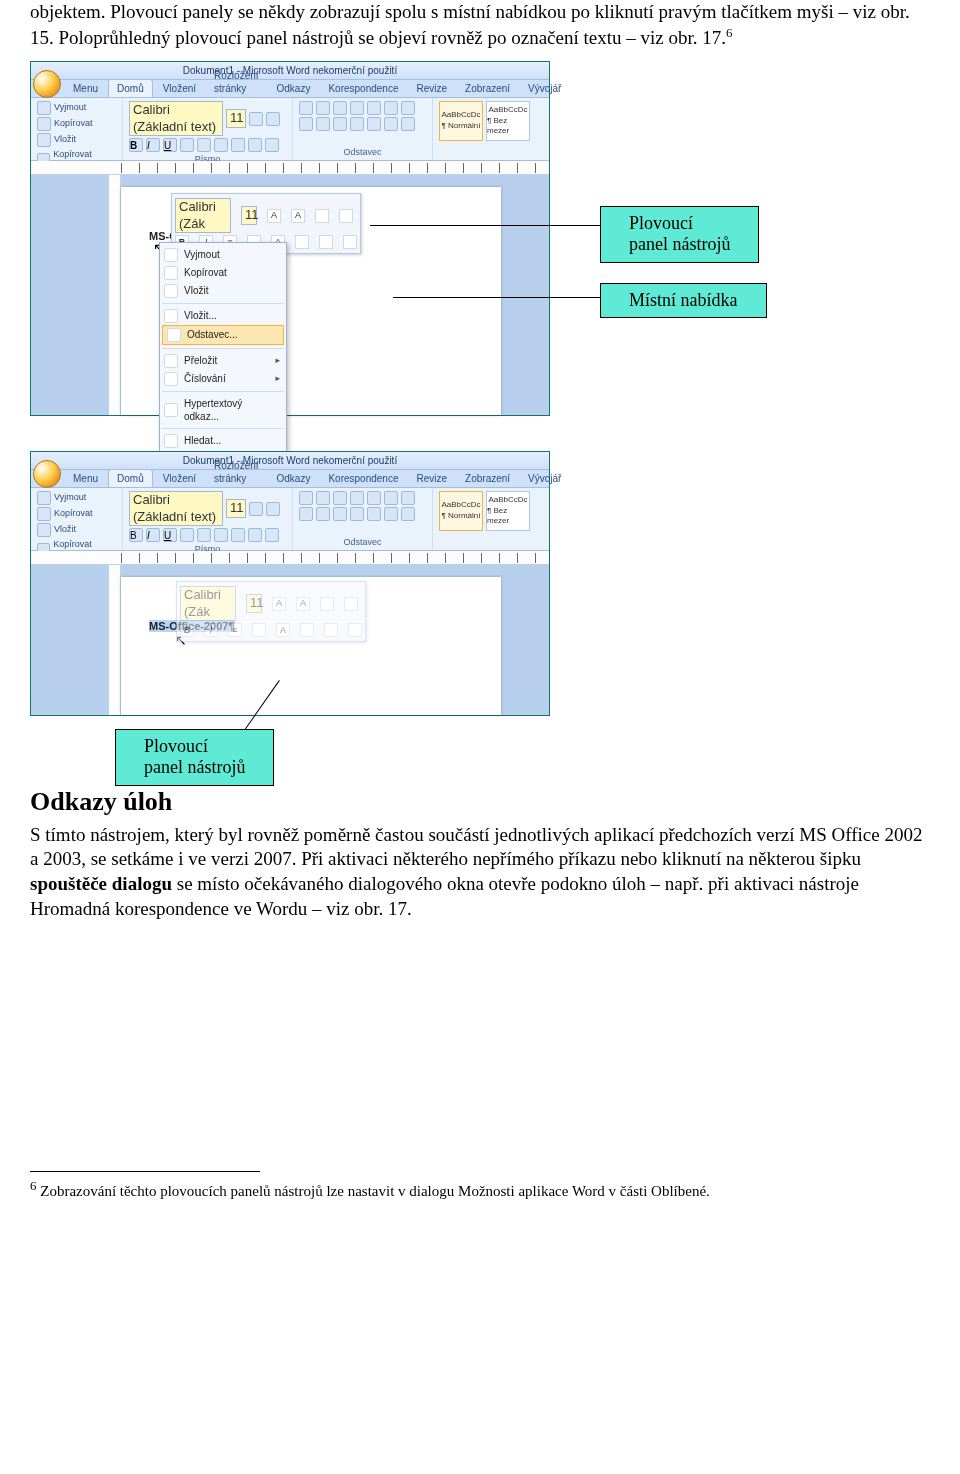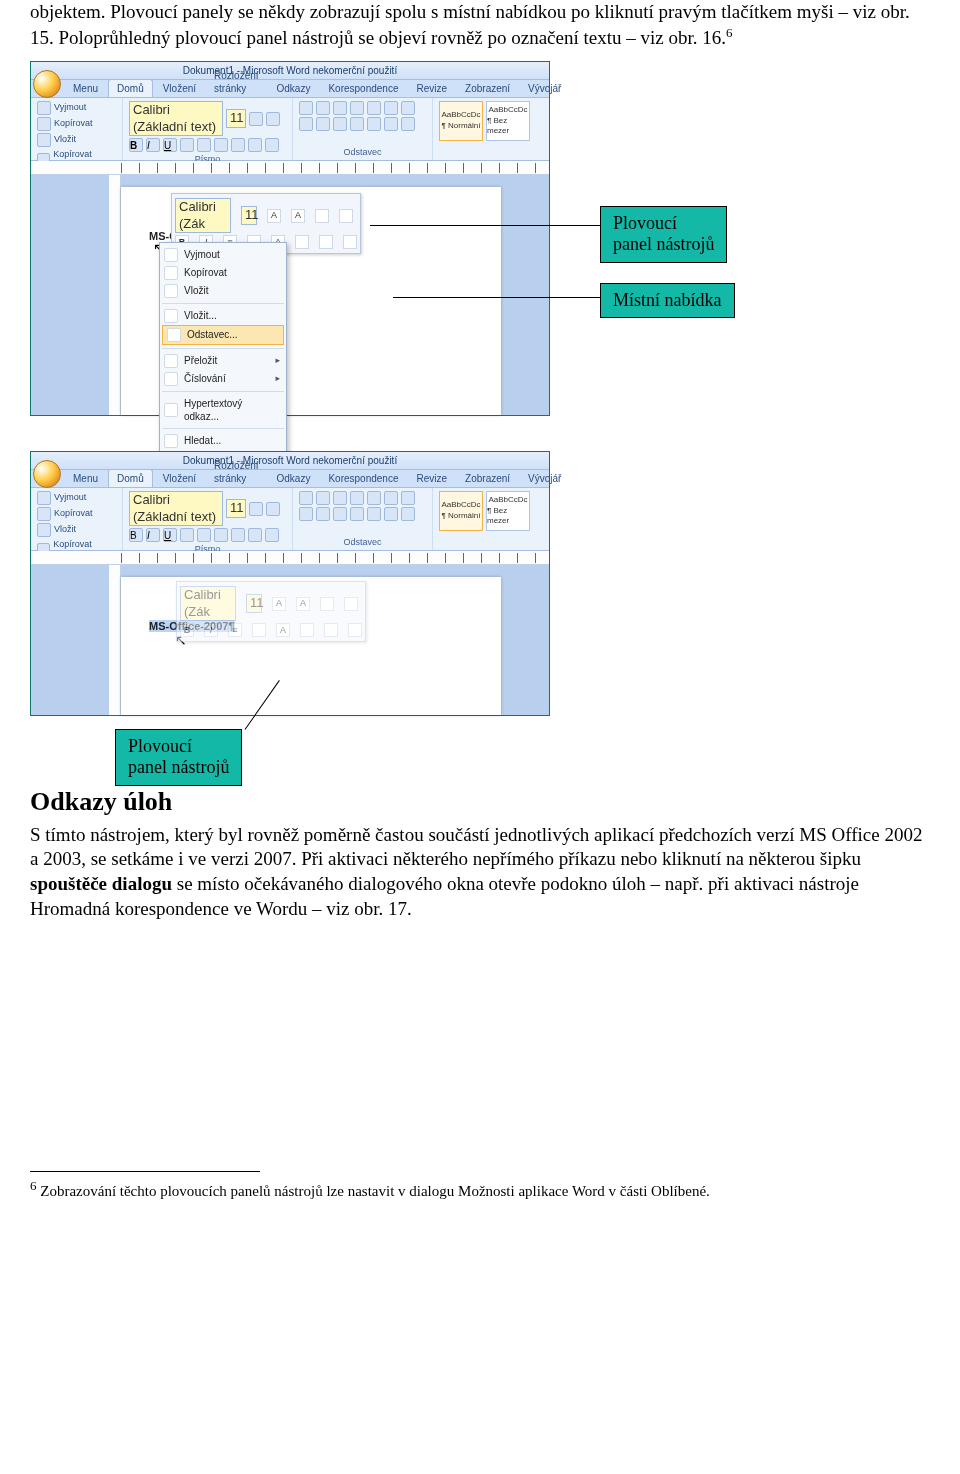--- a/index.html
+++ b/index.html
@@ -79,22 +79,22 @@
   .doc-area.short { height: 150px; }
   .left-ruler { position:absolute; left:78px; top:0; bottom:0; width:12px; background:#fdfdfd; border-right:1px solid #c0d0e6; }
   .page { background: #fff; width: 380px; height: 100%; box-shadow: 0 0 3px rgba(0,0,0,.25); padding: 42px 28px; font-size: 11px; color: #333; position:relative; }
   .page-text { font-weight:bold; color:#222; }
   .cursor-glyph { position:absolute; font-size:14px; color:#000; }
 
   
   .callout-box {
     position: absolute;
     border: 1px solid #000;
-    background: #14b8a6;
-    padding: 6px 12px;
+    background: #5eead4;
+    padding: 6px 28px;
     font-family: "Times New Roman", serif;
     font-size: 18px;
     line-height: 1.2;
     z-index: 5;
   }
   .call-line {
     position: absolute;
     background: #000;
     z-index: 4;
   }
@@ -136,21 +136,21 @@
   .footnote { font-size: 15px; margin-top: 6px; }
 
   
   .mock-stage { position: relative; width: 900px; }
 
 </style>
 </head>
 <body>
 
 <p class="para">
-  <span>objektem. Plovoucí panely se někdy zobrazují spolu s místní nabídkou po kliknutí pravým tlačítkem myši – viz obr. 15. Poloprůhledný plovoucí panel nástrojů se objeví rovněž po označení textu – viz obr. 16.</span><span class="sup">6</span>
+  <span>objektem. Plovoucí panely se někdy zobrazují spolu s místní nabídkou po kliknutí pravým tlačítkem myši – viz obr. 15. Poloprůhledný plovoucí panel nástrojů se objeví rovněž po označení textu – viz obr. 17.</span><span class="sup">6</span>
 </p>
 
 <div class="mock-stage" style="height:380px;">
 
   <div class="word-mock">
     <div class="title-bar">
       <span>Dokument1 - Microsoft Word nekomerční použití</span>
     </div>
     <div class="ribbon-tabs">
       <div class="office-btn"></div>

